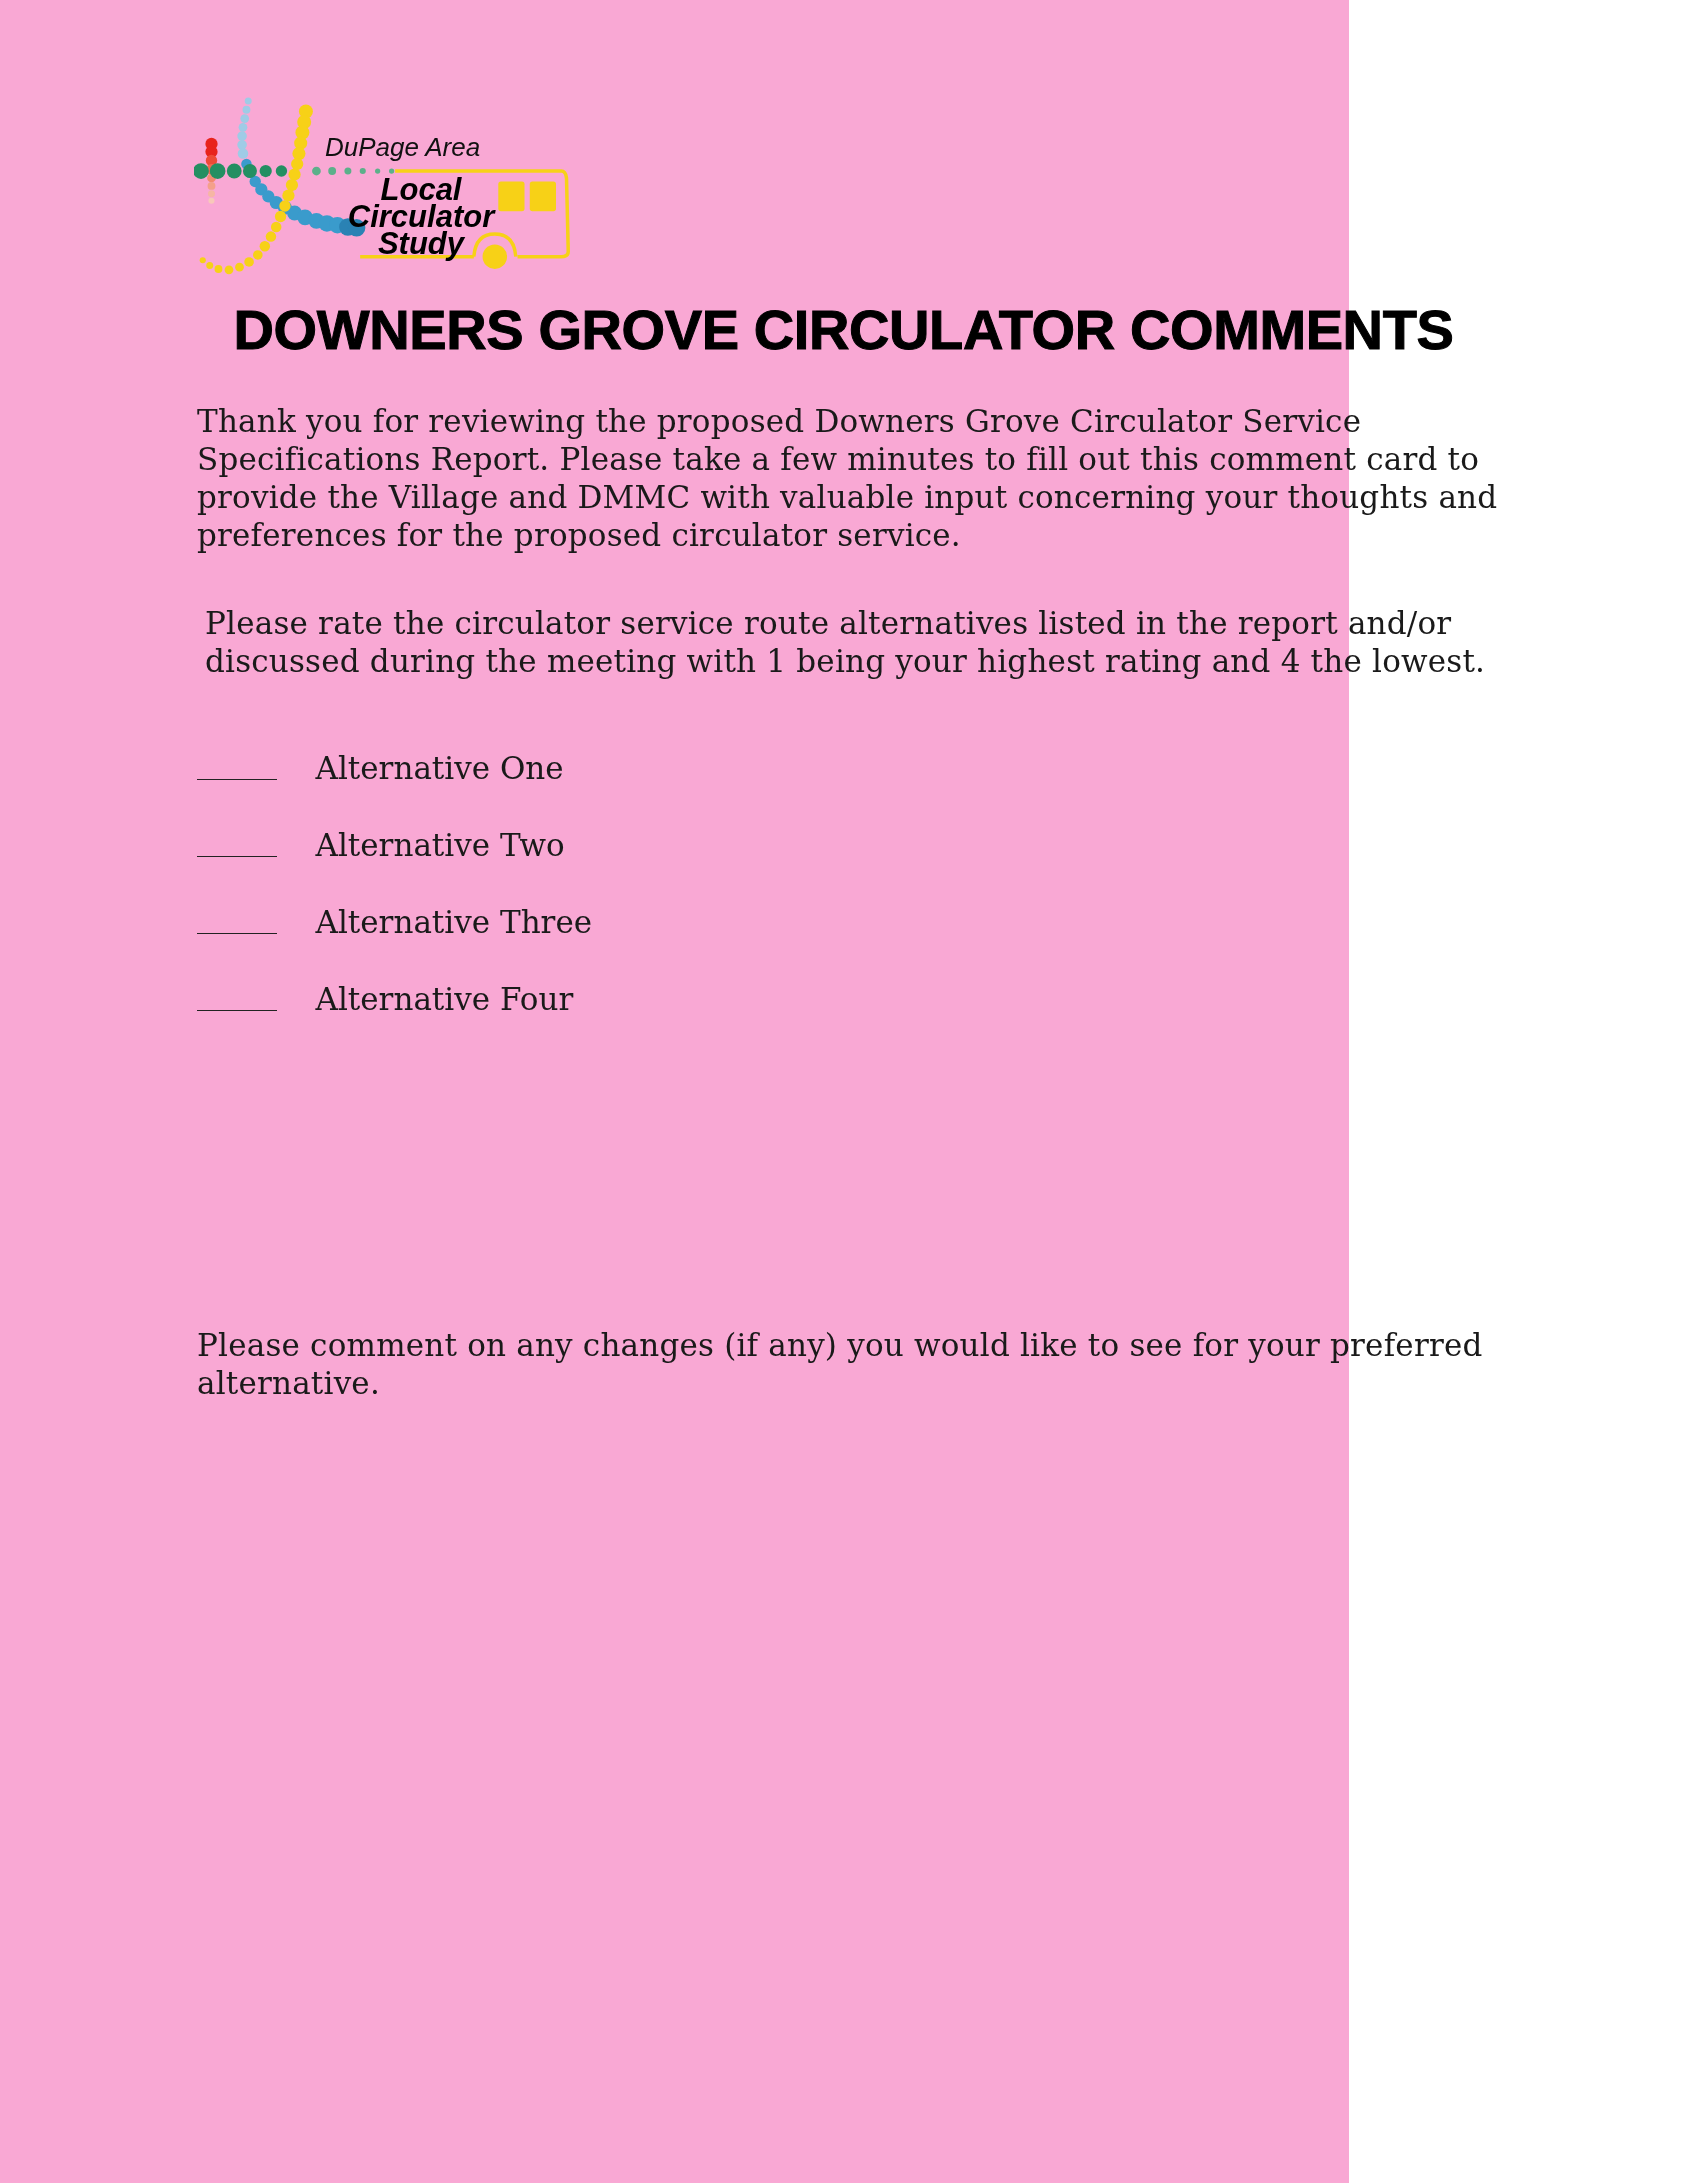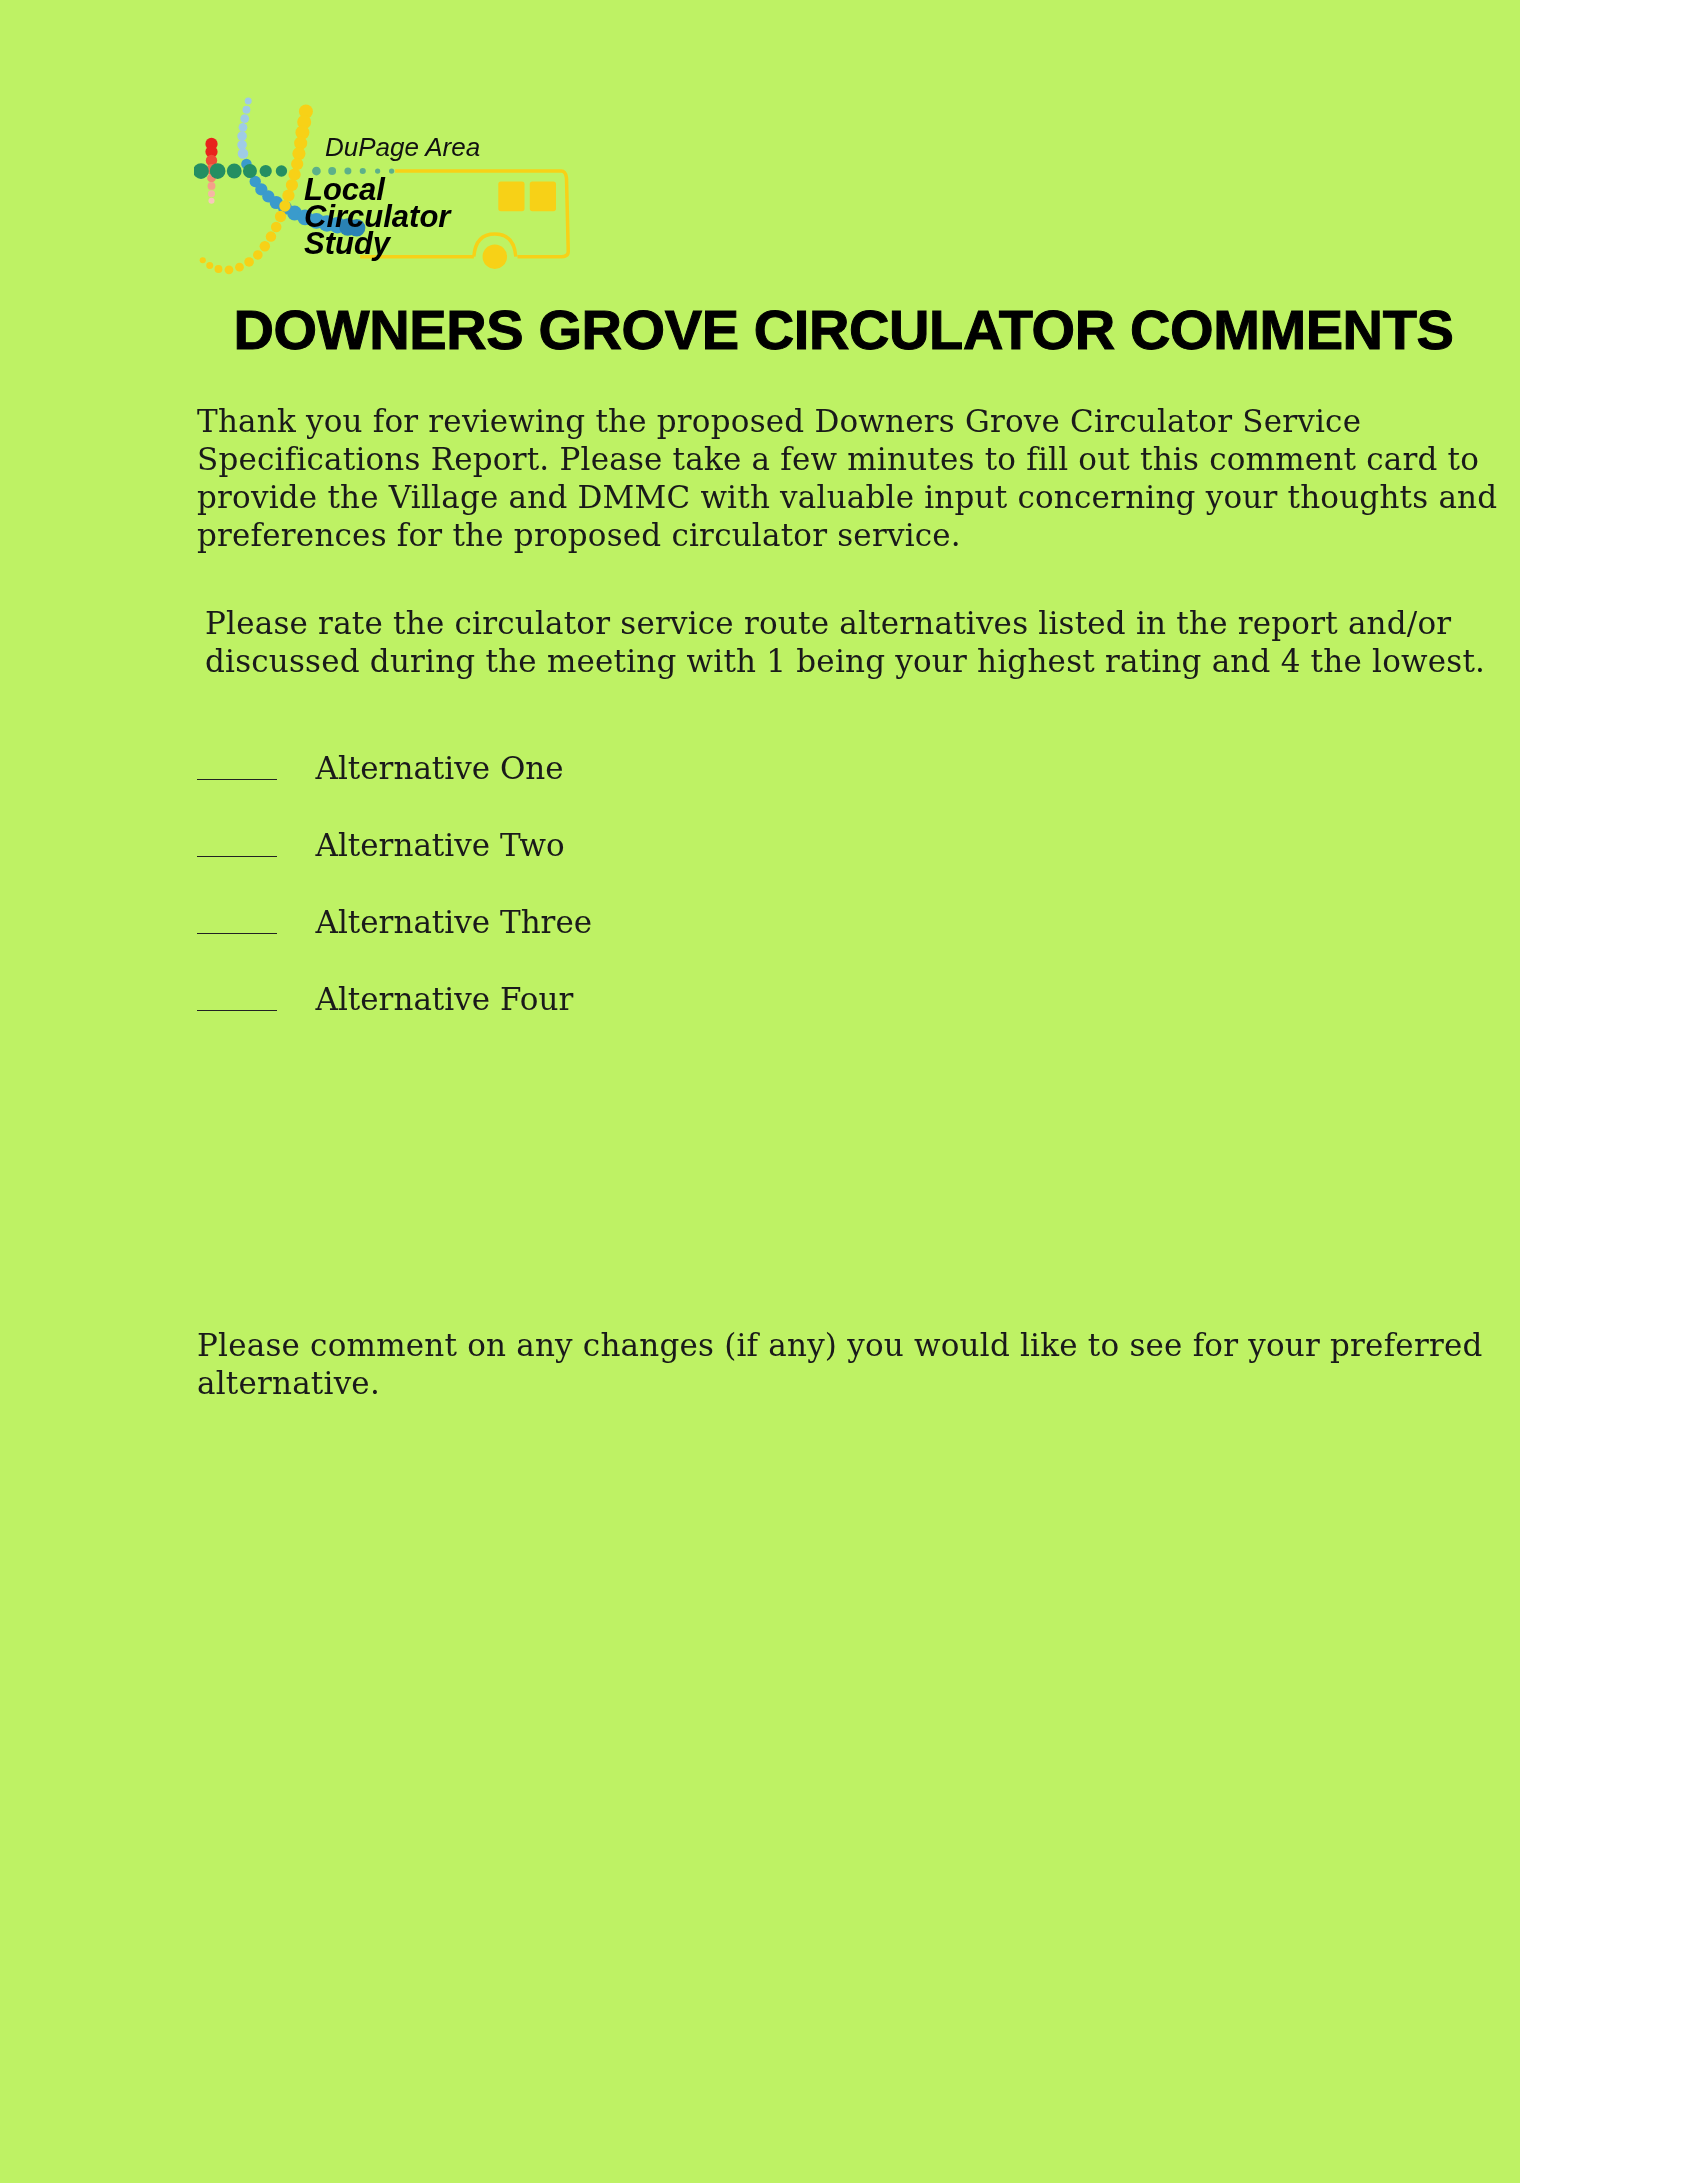--- a/index.html
+++ b/index.html
@@ -1,22 +1,22 @@
 <!DOCTYPE html>
 <html style="font-size:14px"><head>
   <meta charset="utf-8">
   <style>
     html, body { margin: 0; padding: 0; background: #ffffff; }
     body { width: 1687px; height: 2184px; position: relative; overflow: hidden; color: #111; }
-    .page { position: absolute; left: 0; top: 0; width: 1520px; height: 2184px; background: #bef264; }
+    .page { position: absolute; left: 0; top: 0; width: 1349px; height: 2184px; background: #f9a8d4; }
 
     .logo { position: absolute; left: 194px; top: 94px; width: 376px; height: 203px; }
     .logo svg { width: 100%; height: 100%; display: block; }
     .logo-dupage { position: absolute; left: 131px; top: 38px; font-family: "Liberation Sans", sans-serif; font-style: italic; font-size: 26px; color: #111; white-space: nowrap; }
-    .logo-main { position: absolute; left: 110px; top: 82px; width: 190px; text-align: left; font-family: "Liberation Sans", sans-serif; font-style: italic; font-weight: 700; font-size: 31px; line-height: 27px; color: #000; white-space: nowrap; }
+    .logo-main { position: absolute; left: 132px; top: 82px; width: 190px; text-align: center; font-family: "Liberation Sans", sans-serif; font-style: italic; font-weight: 700; font-size: 31px; line-height: 27px; color: #000; white-space: nowrap; }
 
     .title { position: absolute; left: 0; width: 1687px; top: 297px; text-align: center;
       font-family: "Liberation Sans", sans-serif; font-weight: 900; font-size: 56px; letter-spacing: -0.4px;
       color: #000; transform: scaleX(1.0); -webkit-text-stroke: 1px #000; }
 
     .body-text { position: absolute; left: 197px; width: 1310px;
       font-family: "DejaVu Serif", serif; font-size: 31px; line-height: 38px; color: #1a1a1a;
       letter-spacing: 0.2px; }
     .p1 { top: 402px; }
     .p2 { top: 596px; }

